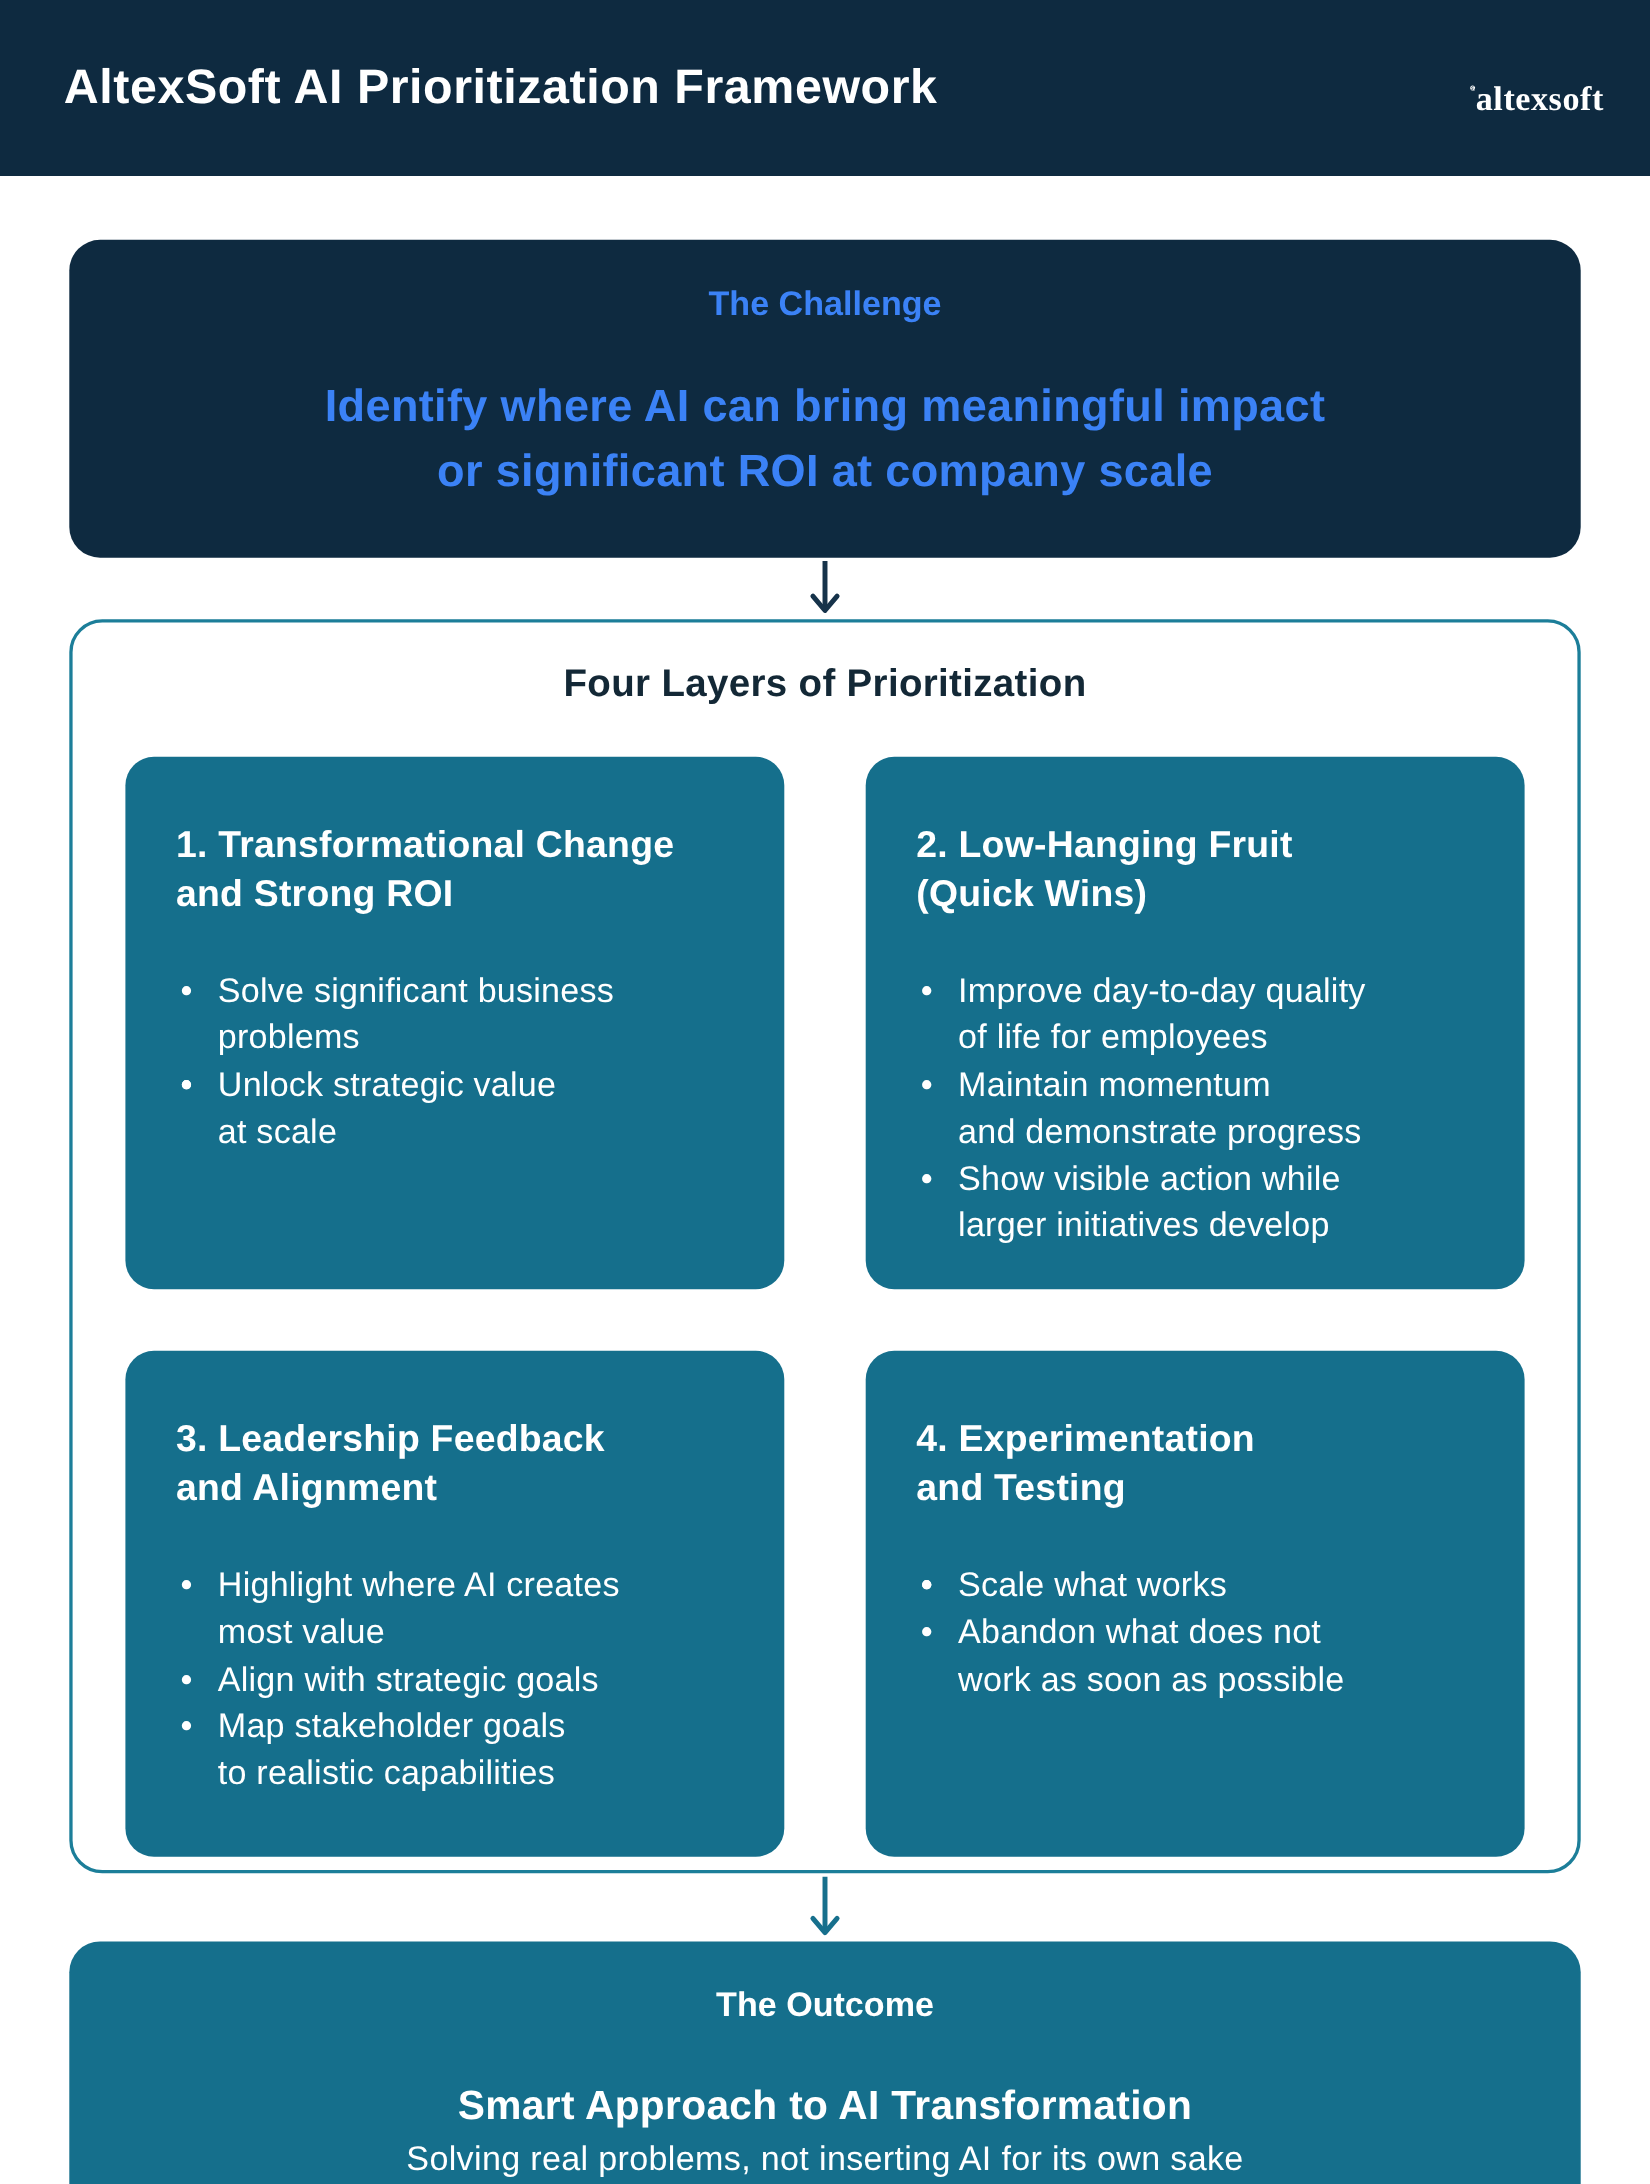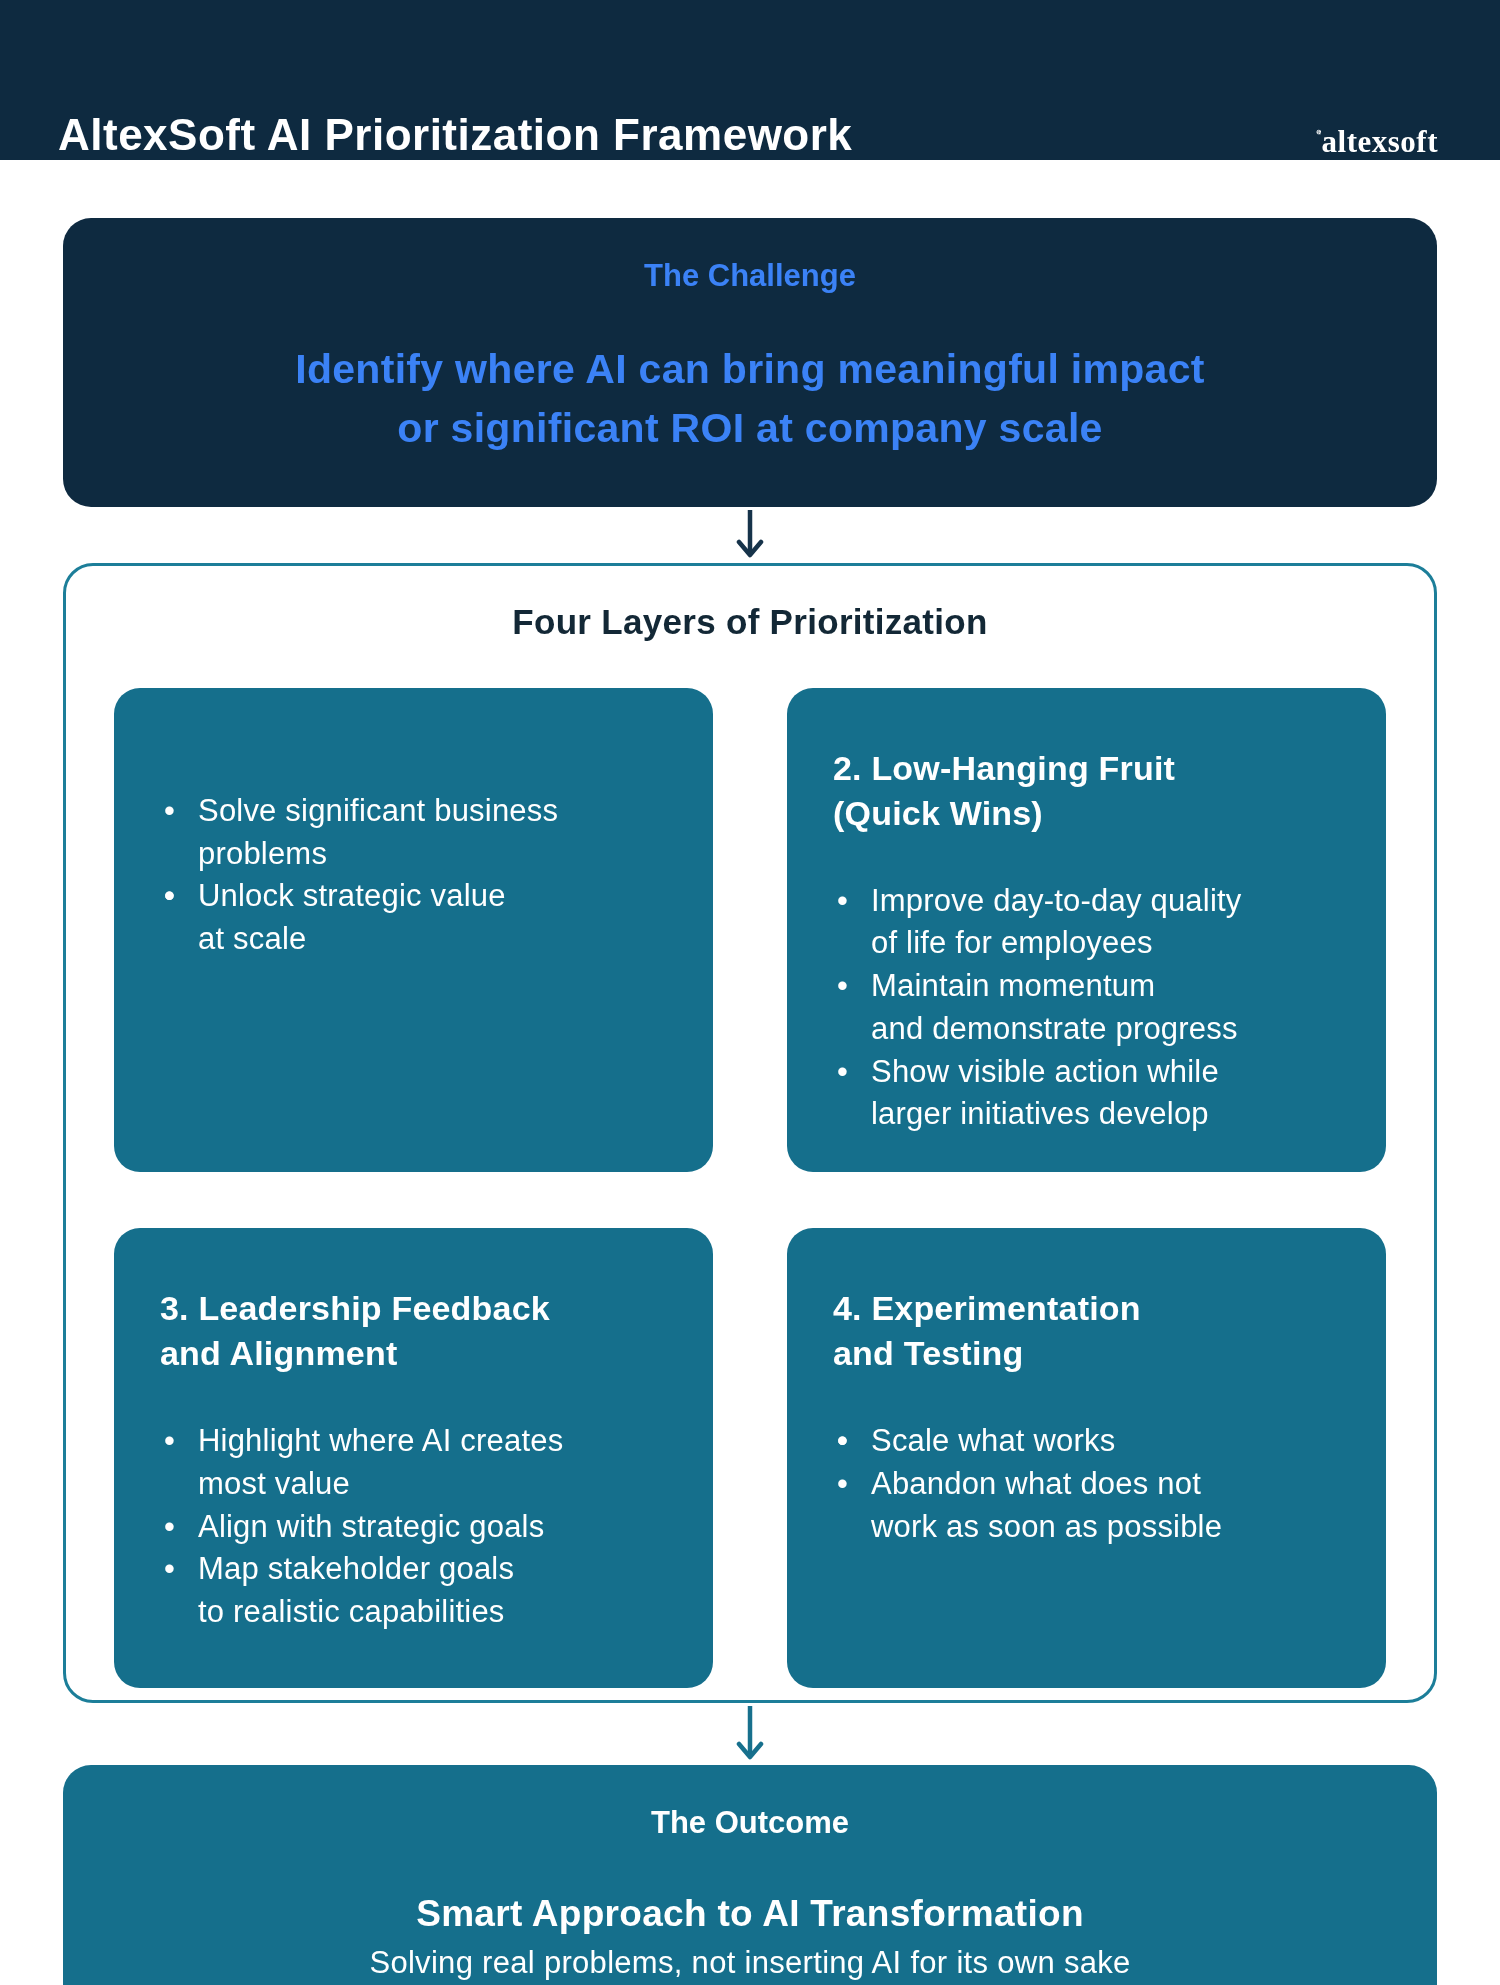--- a/index.html
+++ b/index.html
@@ -13,23 +13,23 @@
     min-height: 1985px;
     background: #ffffff;
     overflow: hidden;
   }
 
   
   .header {
     height: 160px;
     background: #0E2A40;
     display: flex;
-    align-items: flex-end;
+    align-items: center;
     justify-content: space-between;
-    padding: 0 62px 0 58px;
+    padding: 0 42px 0 58px;
   }
   .header-title {
     color: #ffffff;
     font-size: 44px;
     font-weight: 700;
     letter-spacing: 0.5px;
   }
   .logo {
     display: flex;
     flex-direction: row;
@@ -188,20 +188,22 @@
       <path d="M6 32 L17 45 L28 32" fill="none" stroke="#16334A" stroke-width="4.5" stroke-linecap="round" stroke-linejoin="round"></path>
     </svg>
   </div>
 
   <div class="four-layers box-col">
     <div class="four-layers-title">Four Layers of Prioritization</div>
 
     <div class="cards-grid">
 
       <div class="card">
+        <div class="card-title">1. Transformational Change
+and Strong ROI</div>
         <ul class="card-bullets">
           <li>
             <span class="bullet-dot">•</span>
             <span class="bullet-text">Solve significant business
 problems</span>
           </li>
           <li>
             <span class="bullet-dot">•</span>
           </li>
           <li>

